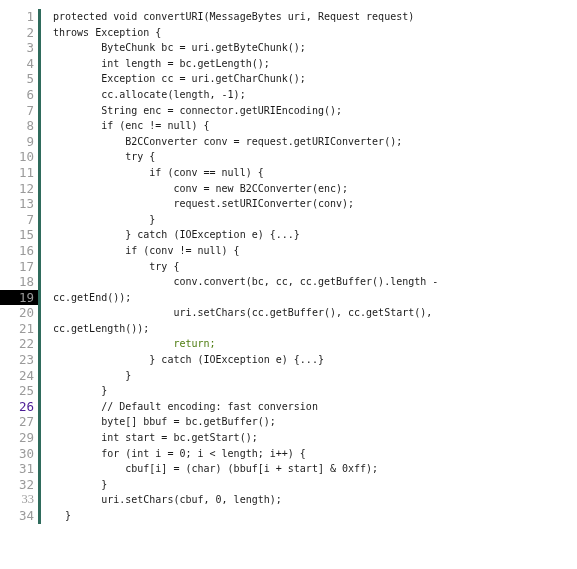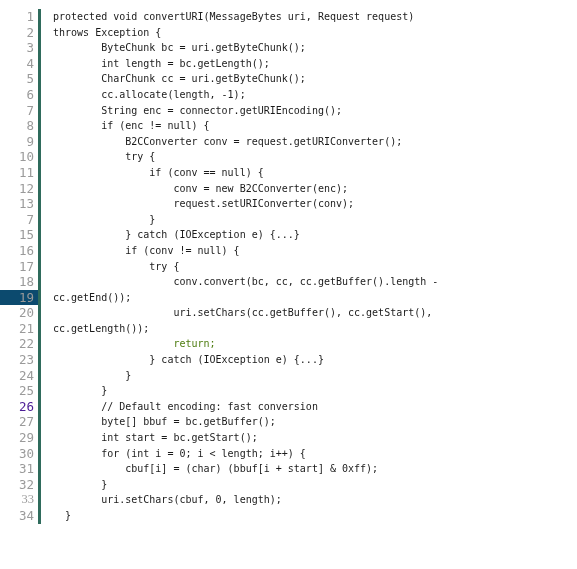--- a/index.html
+++ b/index.html
@@ -84,21 +84,21 @@
         <tr class="code-row">
           <td class="gutter-cell" style="color: rgb(154, 154, 154); border-right-color: rgb(47, 107, 92); background: rgb(255, 255, 255);">3</td>
           <td class="code-cell" style="color: rgb(27, 27, 27); background: rgb(255, 255, 255);"><span class="src">        ByteChunk bc = uri.getByteChunk();</span></td>
         </tr>
         <tr class="code-row">
           <td class="gutter-cell" style="color: rgb(154, 154, 154); border-right-color: rgb(47, 107, 92); background: rgb(255, 255, 255);">4</td>
           <td class="code-cell" style="color: rgb(27, 27, 27); background: rgb(255, 255, 255);"><span class="src">        int length = bc.getLength();</span></td>
         </tr>
         <tr class="code-row">
           <td class="gutter-cell" style="color: rgb(154, 154, 154); border-right-color: rgb(47, 107, 92); background: rgb(255, 255, 255);">5</td>
-          <td class="code-cell" style="color: rgb(27, 27, 27); background: rgb(255, 255, 255);"><span class="src">        CharChunk cc = uri.getByteChunk();</span></td>
+          <td class="code-cell" style="color: rgb(27, 27, 27); background: rgb(255, 255, 255);"><span class="src">        Exception cc = uri.getCharChunk();</span></td>
         </tr>
         <tr class="code-row">
           <td class="gutter-cell" style="color: rgb(154, 154, 154); border-right-color: rgb(47, 107, 92); background: rgb(255, 255, 255);">6</td>
           <td class="code-cell" style="color: rgb(27, 27, 27); background: rgb(255, 255, 255);"><span class="src">        cc.allocate(length, -1);</span></td>
         </tr>
         <tr class="code-row">
           <td class="gutter-cell" style="color: rgb(154, 154, 154); border-right-color: rgb(47, 107, 92); background: rgb(255, 255, 255);">7</td>
           <td class="code-cell" style="color: rgb(27, 27, 27); background: rgb(255, 255, 255);"><span class="src">        String enc = connector.getURIEncoding();</span></td>
         </tr>
         <tr class="code-row">
@@ -139,21 +139,21 @@
         </tr>
         <tr class="code-row">
           <td class="gutter-cell" style="color: rgb(154, 154, 154); border-right-color: rgb(47, 107, 92); background: rgb(255, 255, 255);">17</td>
           <td class="code-cell" style="color: rgb(27, 27, 27); background: rgb(255, 255, 255);"><span class="src">                try {</span></td>
         </tr>
         <tr class="code-row">
           <td class="gutter-cell" style="color: rgb(154, 154, 154); border-right-color: rgb(47, 107, 92); background: rgb(255, 255, 255);">18</td>
           <td class="code-cell" style="color: rgb(27, 27, 27); background: rgb(255, 255, 255);"><span class="src">                    conv.convert(bc, cc, cc.getBuffer().length -</span></td>
         </tr>
         <tr class="code-row">
-          <td class="gutter-cell" style="color: rgb(154, 154, 154); border-right-color: rgb(47, 107, 92); background: #0c4a6e;">19</td>
+          <td class="gutter-cell" style="color: rgb(154, 154, 154); border-right-color: rgb(47, 107, 92); background: #000000;">19</td>
           <td class="code-cell" style="color: rgb(27, 27, 27); background: rgb(255, 255, 255);"><span class="src">cc.getEnd());</span></td>
         </tr>
         <tr class="code-row">
           <td class="gutter-cell" style="color: rgb(154, 154, 154); border-right-color: rgb(47, 107, 92); background: rgb(255, 255, 255);">20</td>
           <td class="code-cell" style="color: rgb(27, 27, 27); background: rgb(255, 255, 255);"><span class="src">                    uri.setChars(cc.getBuffer(), cc.getStart(),</span></td>
         </tr>
         <tr class="code-row">
           <td class="gutter-cell" style="color: rgb(154, 154, 154); border-right-color: rgb(47, 107, 92); background: rgb(255, 255, 255);">21</td>
           <td class="code-cell" style="color: rgb(27, 27, 27); background: rgb(255, 255, 255);"><span class="src">cc.getLength());</span></td>
         </tr>

